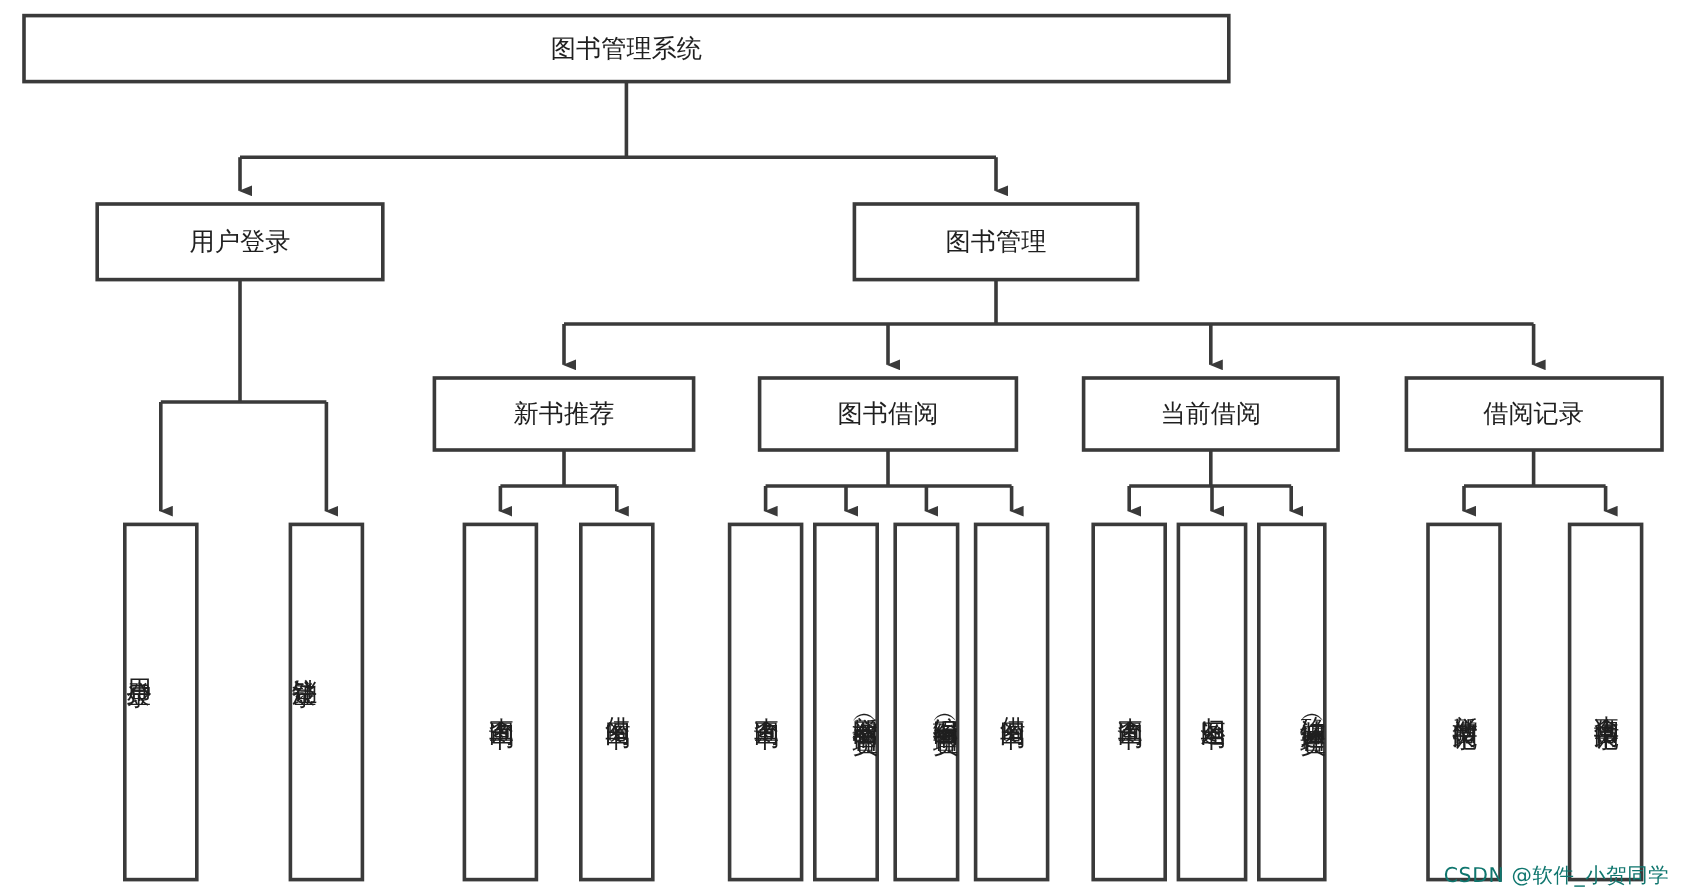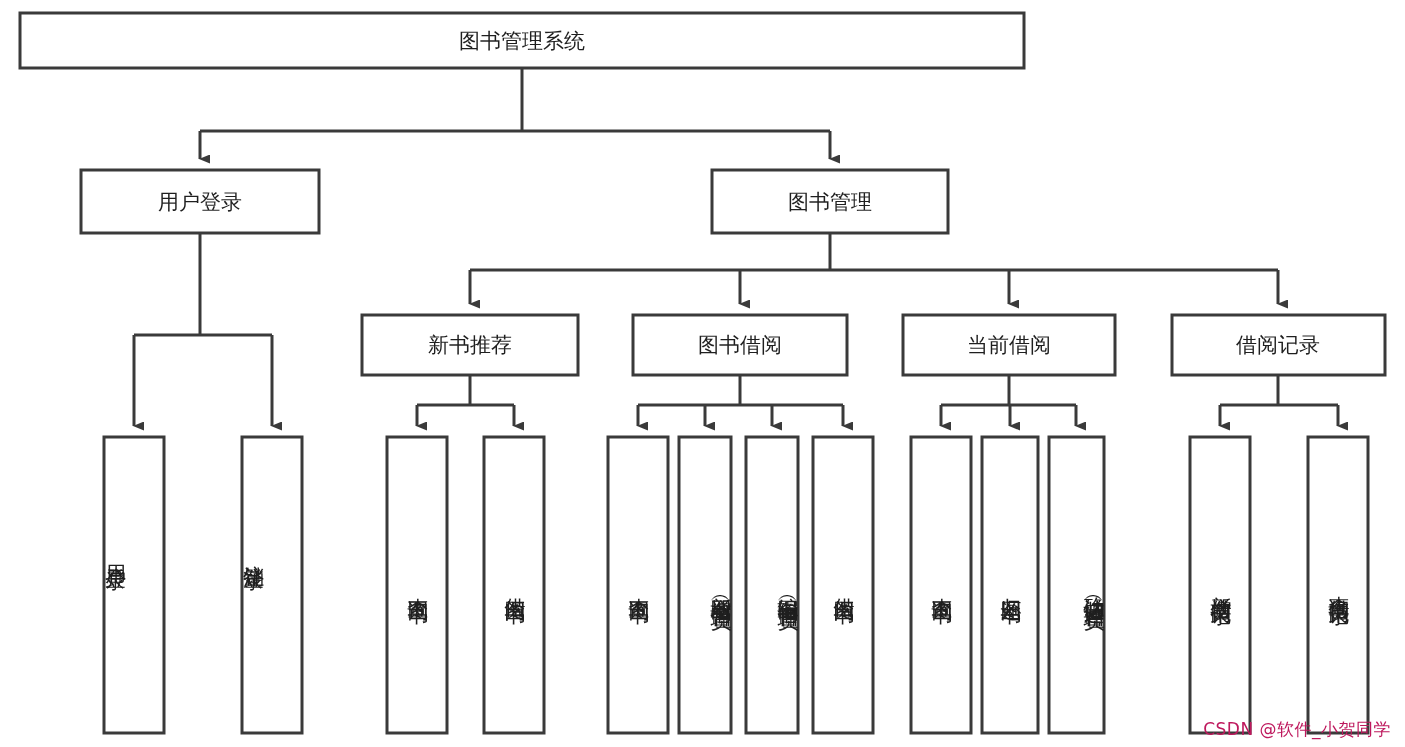--- a/index.html
+++ b/index.html
@@ -53,21 +53,21 @@
     letter-spacing: 2px;
     white-space: nowrap;
     pointer-events: none;
   }
   .watermark {
     position: absolute;
     right: 14px;
     bottom: 6px;
     font-family: "DejaVu Sans", "Liberation Sans", sans-serif;
     font-size: 17px;
-    color: #be185d;
+    color: #0f766e;
     white-space: nowrap;
     letter-spacing: 0.5px;
   }
 </style>
 </head>
 <body>
 
 <svg id="diagram" viewBox="0 0 1405 747">
   <defs>
     <marker id="arrow" markerWidth="9" markerHeight="11" refX="4.5" refY="10" orient="auto" markerUnits="userSpaceOnUse">

